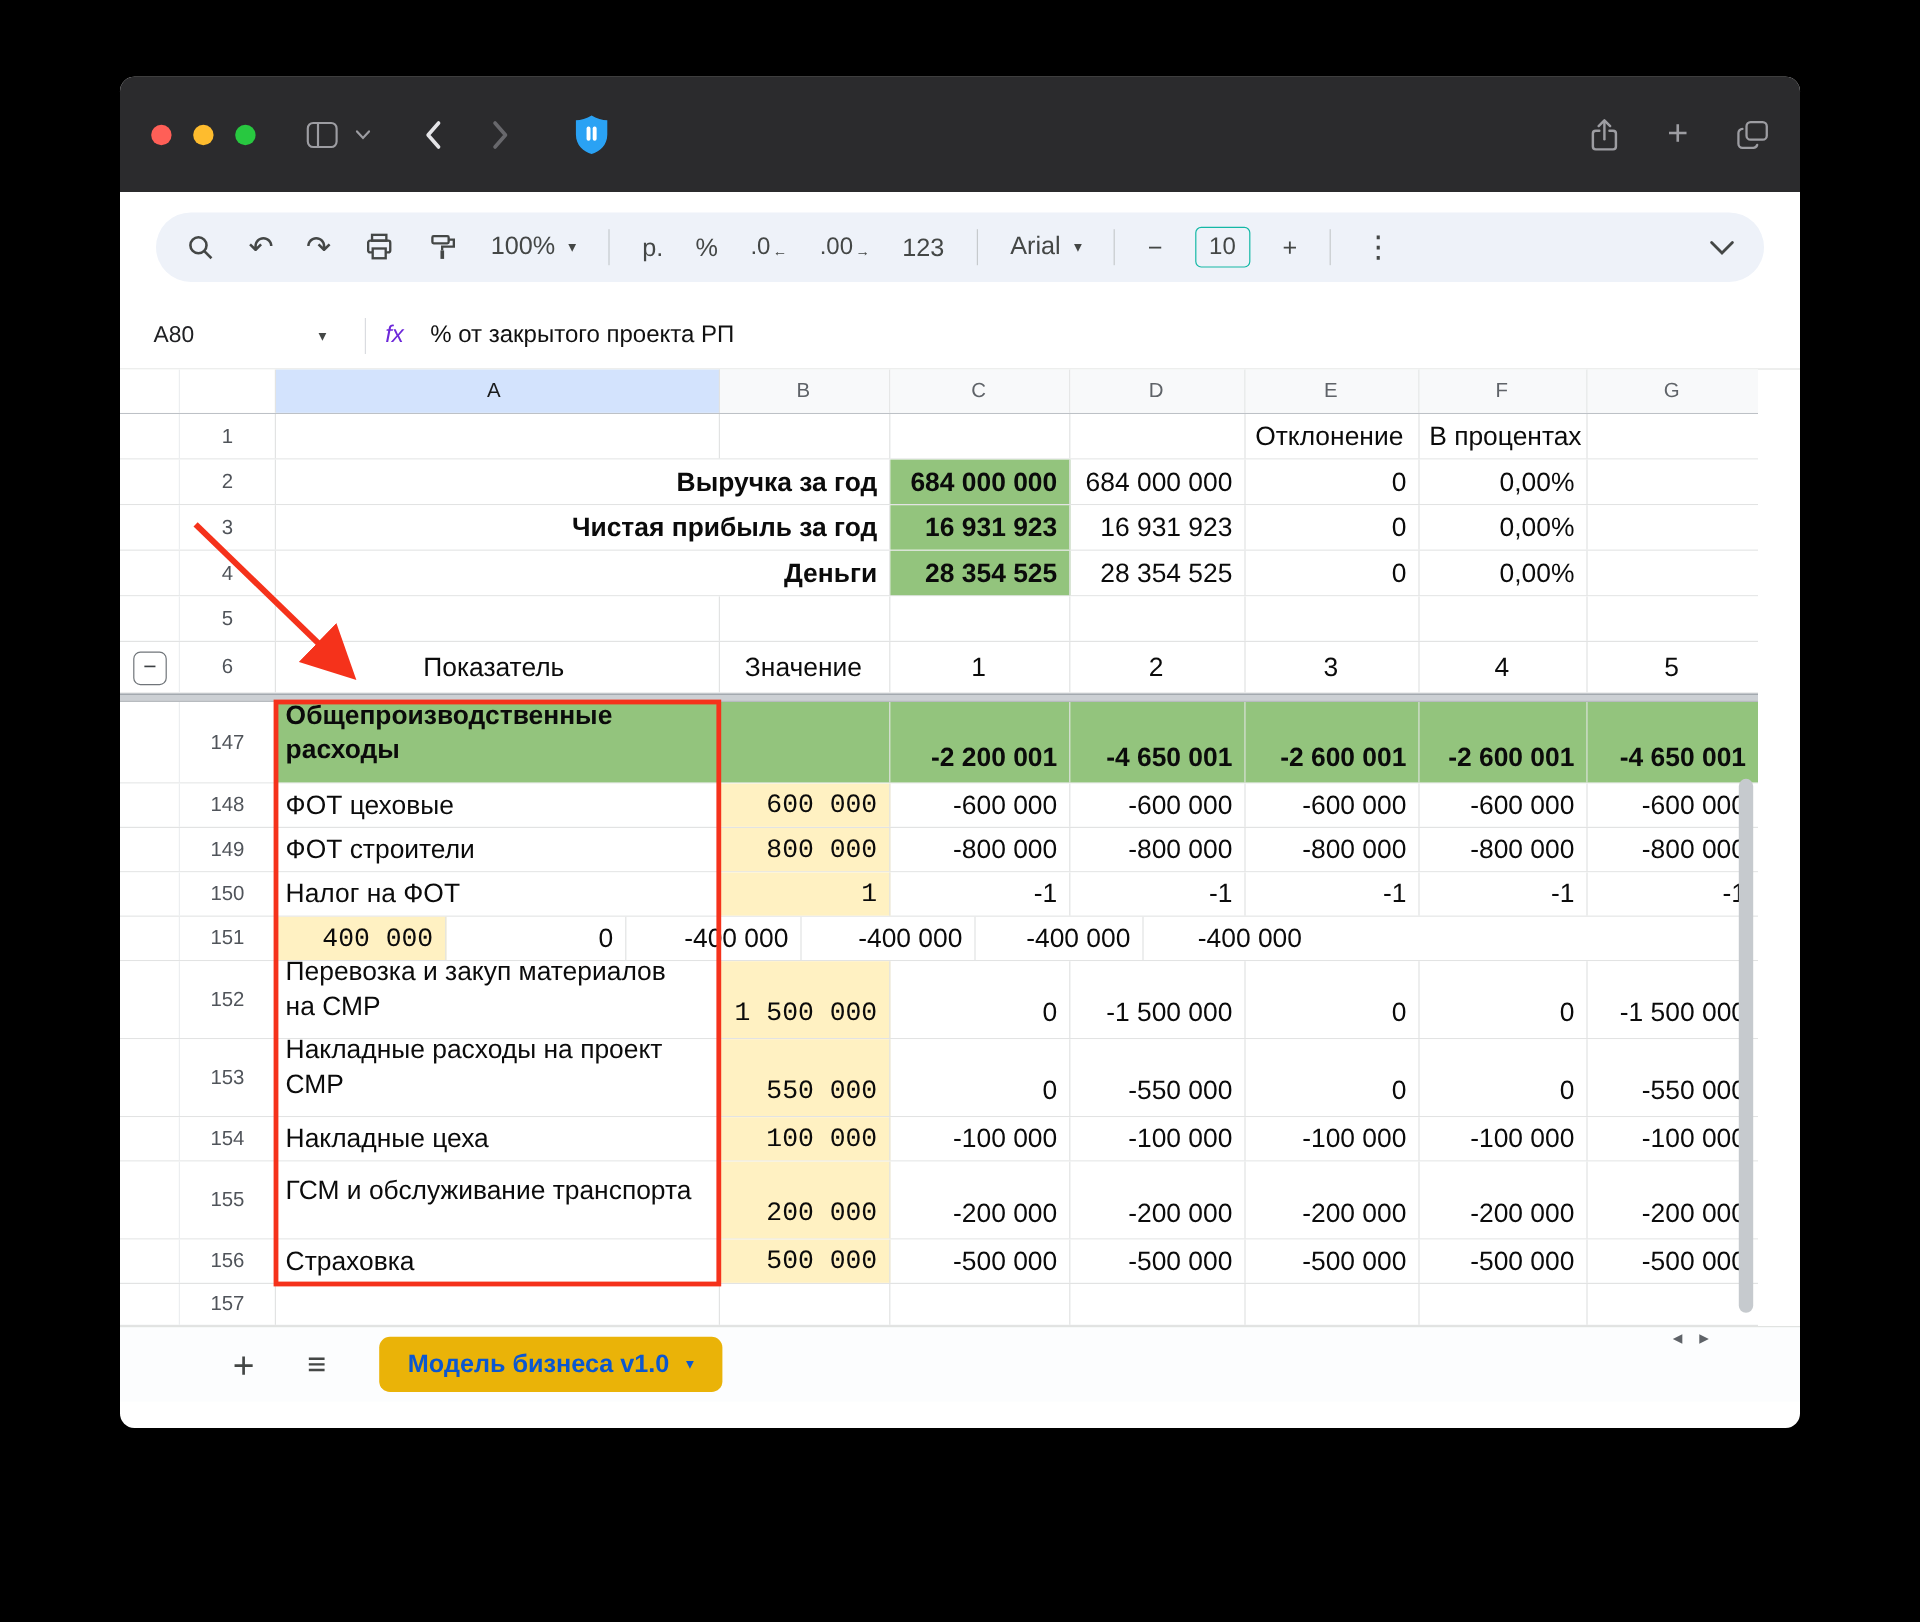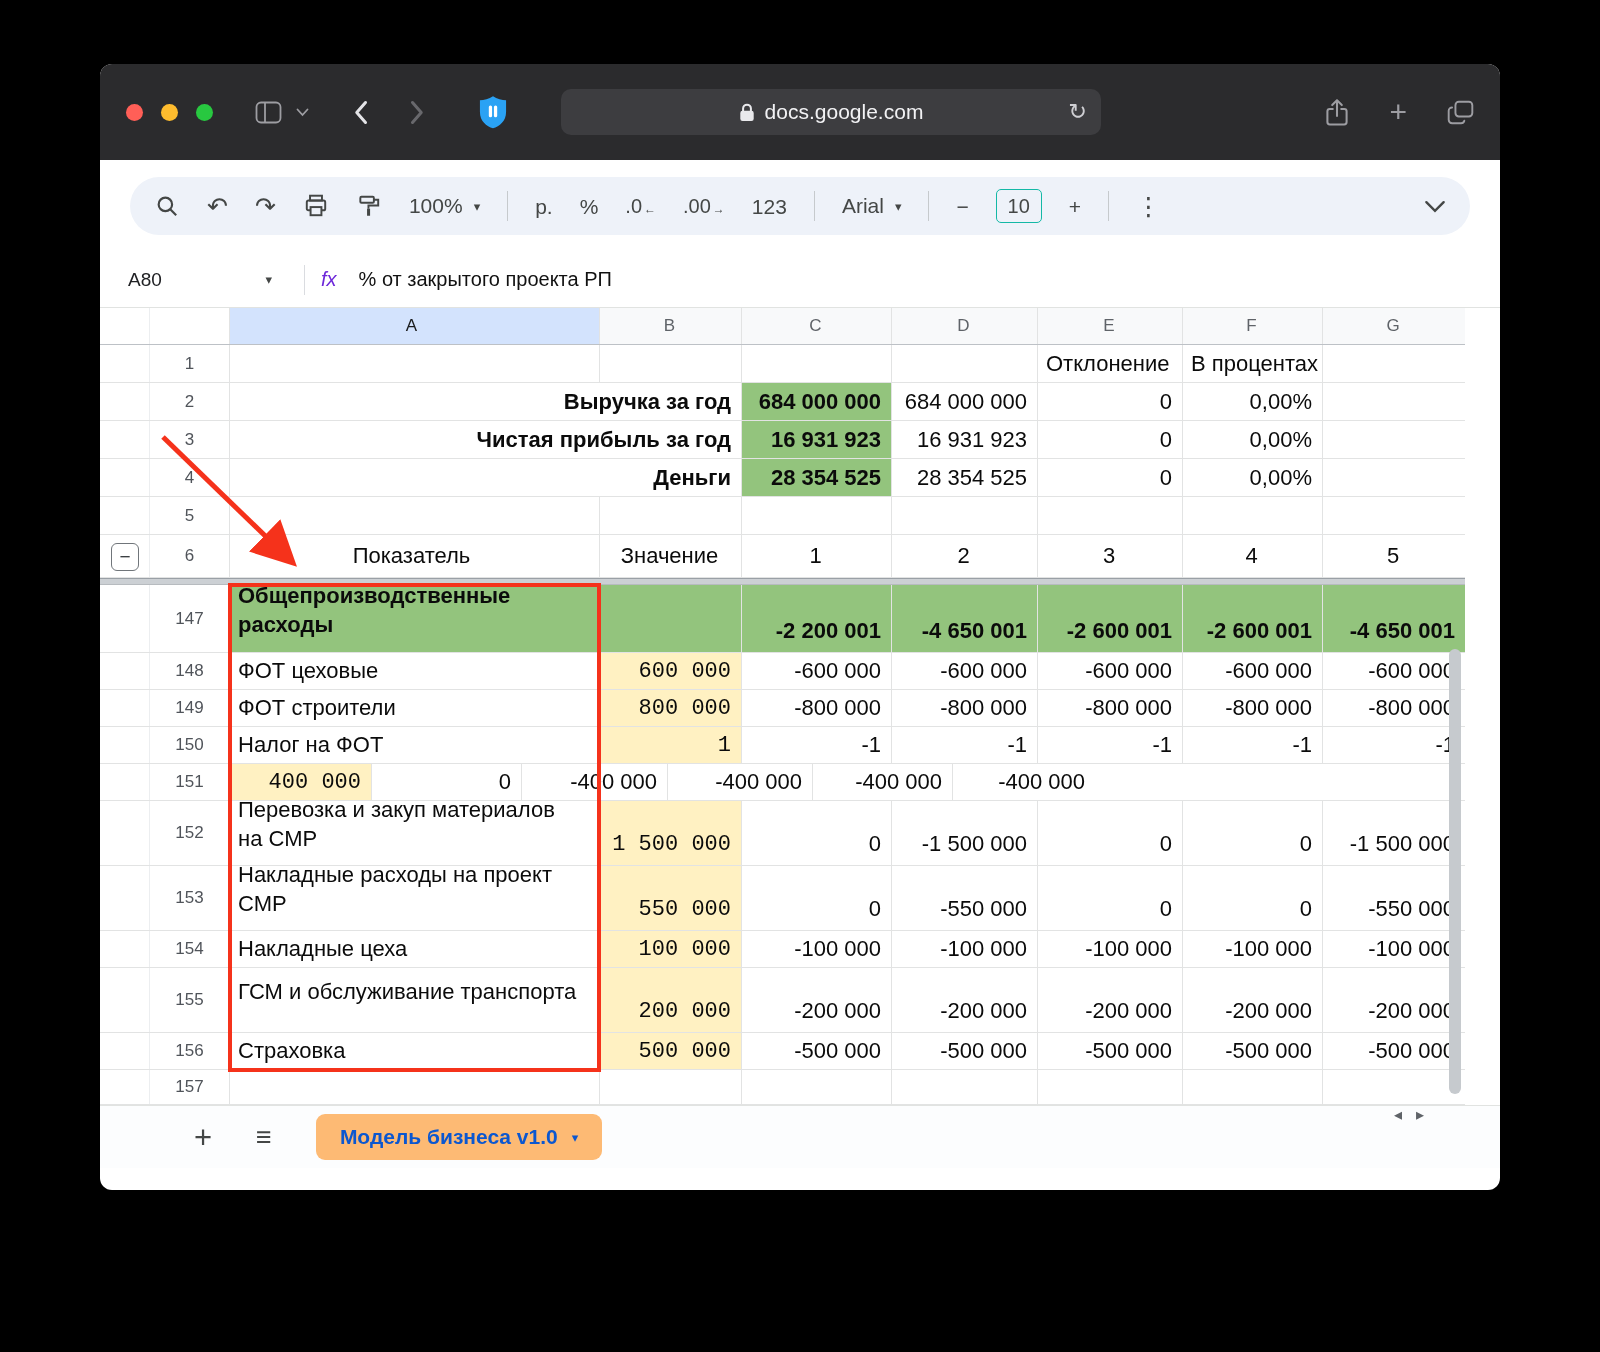--- a/index.html
+++ b/index.html
@@ -100,21 +100,21 @@
              background:#c6cace; border-radius:7px; z-index:6; }
   .hscroll { position:absolute; left:1294px; top:1041px; display:flex; gap:14px;
              color:#5f6368; font-size:16px; z-index:6; }
   .anno { position:absolute; left:0; top:0; pointer-events:none; z-index:10; }
   
   .tabbar { height:63px; background:#fcfdfe; border-top:1px solid #e1e3e1;
             display:flex; align-items:center; padding-left:94px; gap:44px; }
   .sbtn { color:#444746; line-height:1; }
   .sbtn.plus { font-size:31px; }
   .sbtn.burger { font-size:27px; }
-  .stab { display:flex; align-items:center; gap:14px; background:#fdba74; color:#0b57d0;
+  .stab { display:flex; align-items:center; gap:14px; background:#eab308; color:#0b57d0;
           font-weight:700; font-size:21px; padding:11px 24px; border-radius:9px; }
   .tabcaret { font-size:13px; color:#0b57d0; }
 </style>
 </head>
 <body>
 
 <div class="window">
 
   <div class="titlebar">
     <div class="lights">
@@ -143,30 +143,20 @@
           <path d="M2 2 L9 10 L2 18"></path>
         </svg>
     </span>
     <span class="tb-icon shield">
       <svg width="32" height="34" viewBox="0 0 24 26">
           <path d="M12 1 C15 3 19 4 22 4 V13 C22 20 17 24 12 25.5 C7 24 2 20 2 13 V4 C5 4 9 3 12 1 Z" fill="#2aa2f4"></path>
           <rect x="8.8" y="8" width="2.5" height="9" rx="1.2" fill="#fff"></rect>
           <rect x="12.7" y="8" width="2.5" height="9" rx="1.2" fill="#fff"></rect>
         </svg>
     </span>
-    <div class="addressbar">
-      <span class="tb-icon">
-        <svg width="16" height="19" viewBox="0 0 14 17">
-            <rect x="1" y="7" width="12" height="9" rx="2" fill="#e9e9ec"></rect>
-            <path d="M3.5 7.5 V5 a3.5 3.5 0 0 1 7 0 V7.5" fill="none" stroke="#e9e9ec" stroke-width="1.8"></path>
-          </svg>
-      </span>
-      <span class="url">docs.google.com</span>
-      <span class="reload">↻</span>
-    </div>
     <div class="tb-right">
       <span class="tb-icon">
         <svg width="24" height="29" viewBox="0 0 20 24" fill="none" stroke="#9d9da2" stroke-width="1.7" stroke-linecap="round" stroke-linejoin="round">
             <path d="M10 15 V2.2"></path>
             <path d="M6 5.8 L10 1.8 L14 5.8"></path>
             <path d="M6.5 9 H4 a2 2 0 0 0 -2 2 V20 a2 2 0 0 0 2 2 H16 a2 2 0 0 0 2 -2 V11 a2 2 0 0 0 -2 -2 H13.5"></path>
           </svg>
       </span>
       <span class="plus-ic">+</span>
       <span class="tb-icon">

